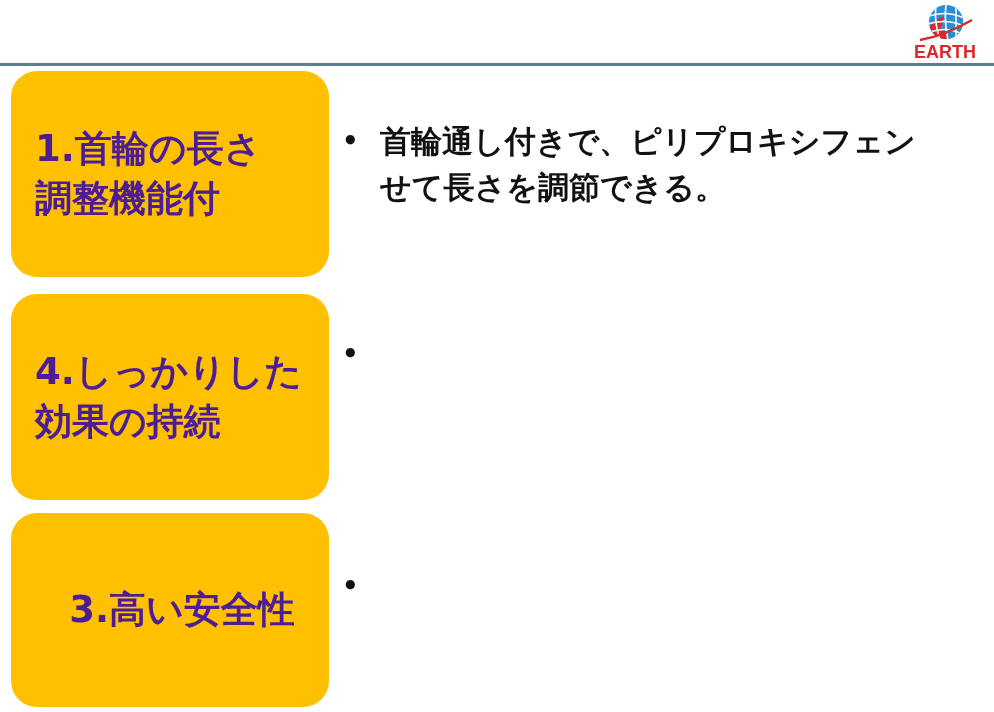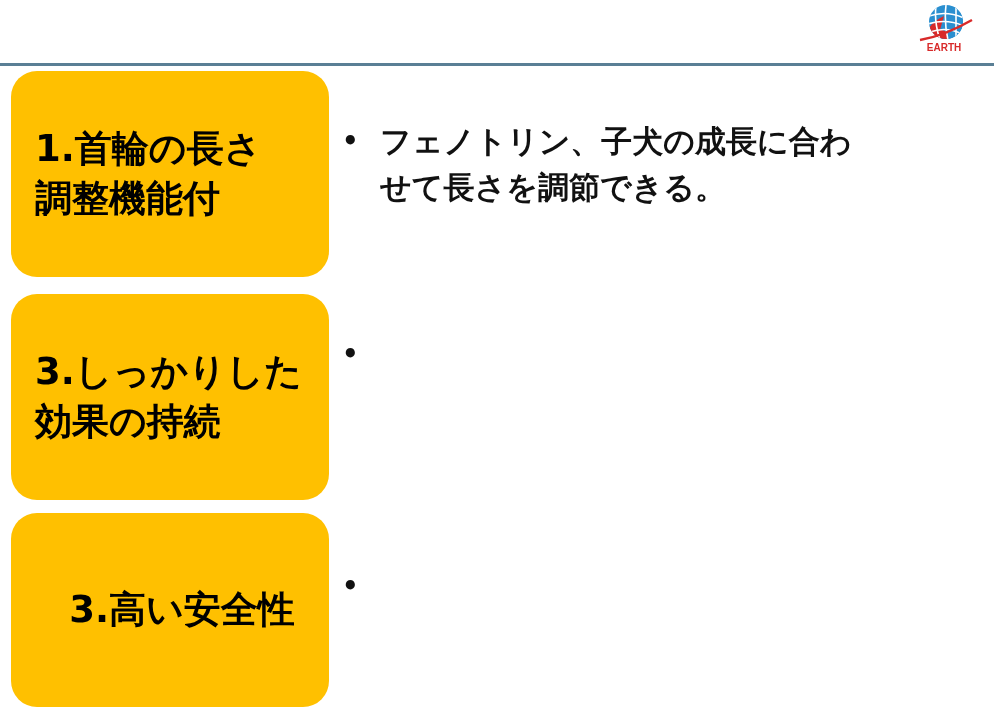--- a/index.html
+++ b/index.html
@@ -31,38 +31,38 @@
     }
     .logo svg { display: block; }
     .logo-text {
       position: absolute;
       left: 0;
       top: 40px;
       width: 60px;
       text-align: center;
       font-family: "Liberation Sans", sans-serif;
       font-weight: bold;
-      font-size: 10px;
+      font-size: 18px;
       color: #d82a2a;
       letter-spacing: 0px;
     }
     .feature-box {
       position: absolute;
       left: 11px;
       width: 318px;
       background: #ffc000;
       border-radius: 26px;
       display: flex;
       flex-direction: column;
       justify-content: center;
       padding-left: 24px;
       box-sizing: border-box;
     }
     .feature-box .title {
-      color: #000000;
+      color: #4c1d95;
       font-weight: bold;
       font-size: 37px;
       line-height: 50px;
       letter-spacing: 0px;
       white-space: pre-line;
     }
     .desc {
       position: absolute;
       left: 342px;
       width: 640px;
@@ -114,26 +114,26 @@
   </div>
 
   <div class="header-line"></div>
 
   <div class="feature-box" style="top:71px; height:206px;">
     <div class="title">1.首輪の長さ
 調整機能付</div>
   </div>
   <div class="desc" style="top:118px;">
     <span class="bullet">•</span>
-    <span class="text">フェノトリン、子犬の成長に合わ
+    <span class="text">首輪通し付きで、ピリプロキシフェン
 せて長さを調節できる。</span>
   </div>
 
   <div class="feature-box" style="top:294px; height:206px;">
-    <div class="title">3.しっかりした
+    <div class="title">4.しっかりした
 効果の持続</div>
   </div>
   <div class="desc" style="top:331px;">
     <span class="bullet">•</span>
   </div>
 
   <div class="feature-box" style="top:513px; height:194px;text-align:center;">
     <div class="title">3.高い安全性</div>
   </div>
   <div class="desc" style="top:563px;">

